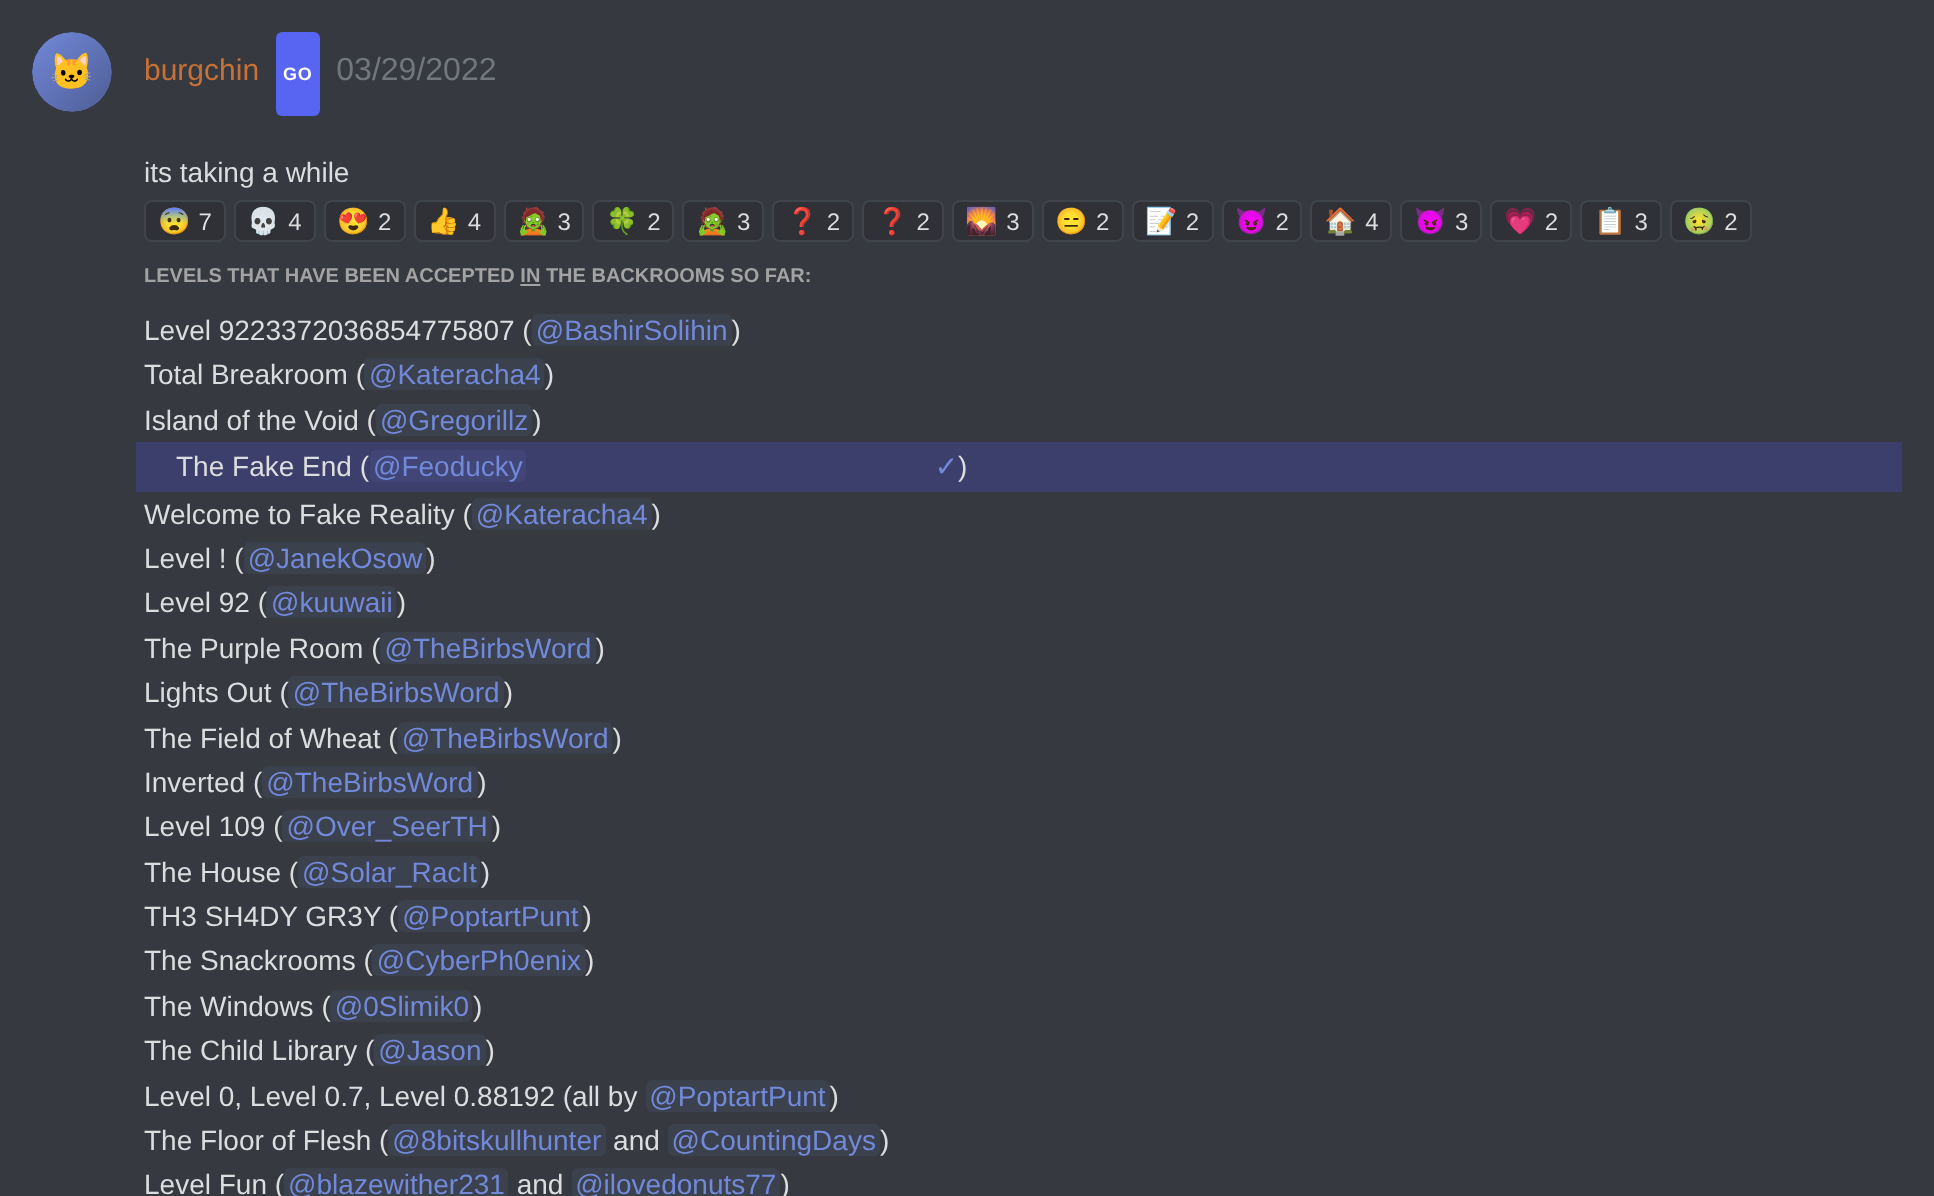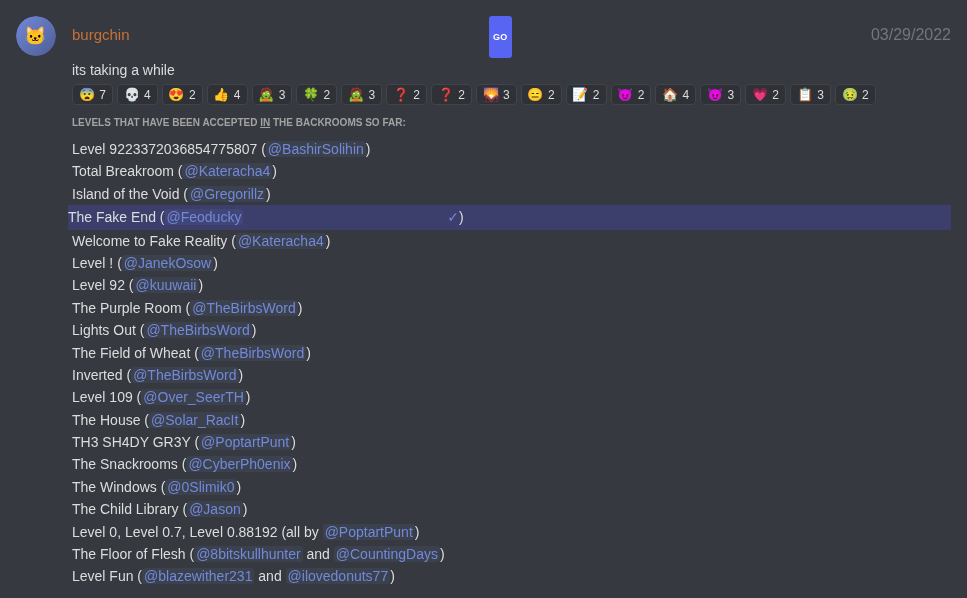--- a/index.html
+++ b/index.html
@@ -36,22 +36,21 @@
       border-radius: 50%;
       display: flex;
       align-items: center;
       justify-content: center;
       font-size: 18px;
     }
     .message-header {
       display: flex;
       align-items: baseline;
       gap: 8px;
-      margin-bottom: 4px;
-      justify-content: space-between;
+      margin-bottom: 20px;
     }
     .username {
       color: #c87137;
       font-weight: 500;
       font-size: 15px;
     }
     .bot-badge {
       background: #5865f2;
       color: white;
       font-size: 9px;
@@ -101,21 +100,21 @@
       margin-bottom: 8px;
       font-size: 10px;
     }
     .level-line {
       line-height: 1.6;
       color: #dcddde;
     }
     .level-line.highlighted {
       background-color: #3c3f6b;
       display: block;
-      padding: 1px 0;
+      padding: 1px 20px;
       margin-left: -4px;
     }
     .mention {
       color: #7289da;
       background: rgba(114, 137, 218, 0.1);
       border-radius: 3px;
       padding: 0 2px;
       cursor: pointer;
       margin-top: 28px;
     }

